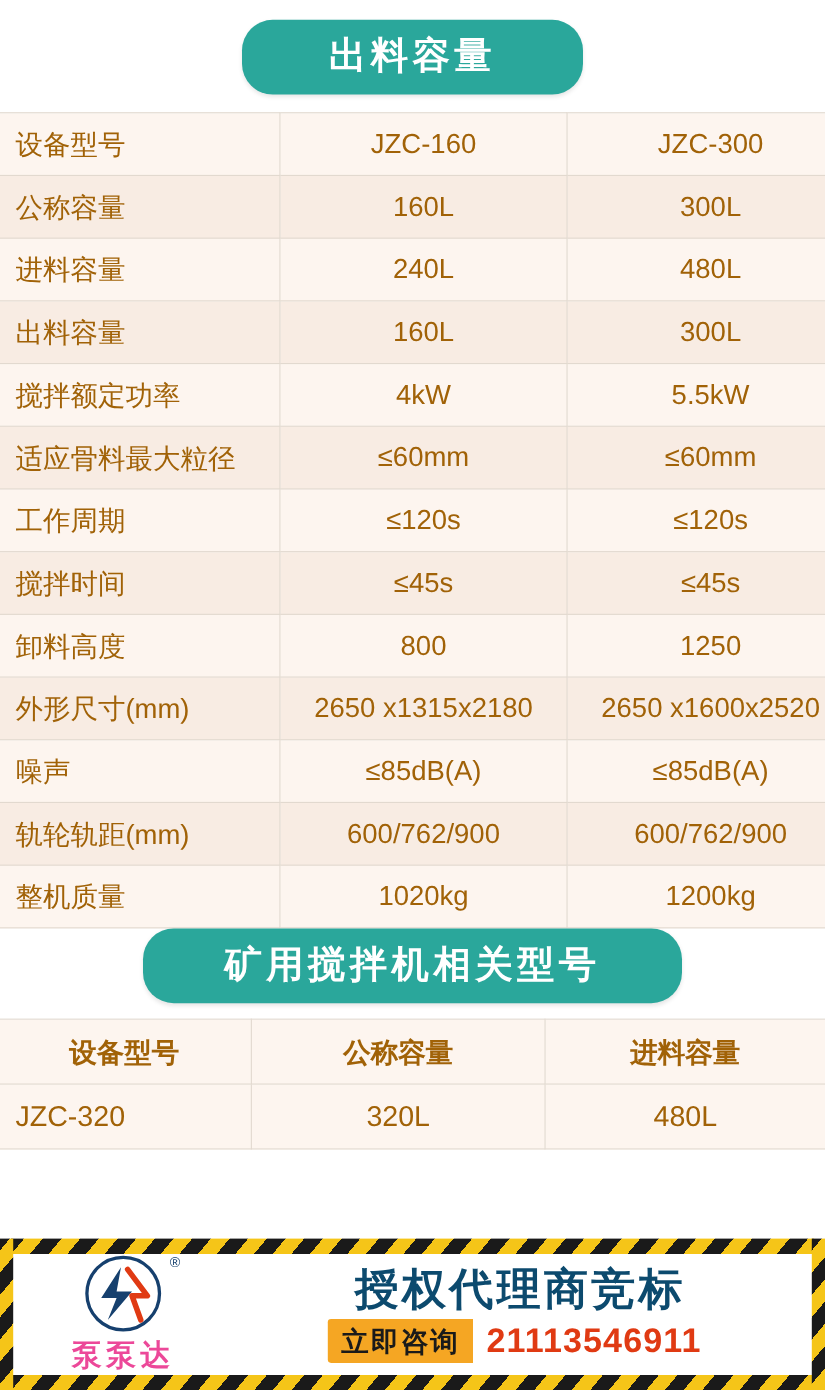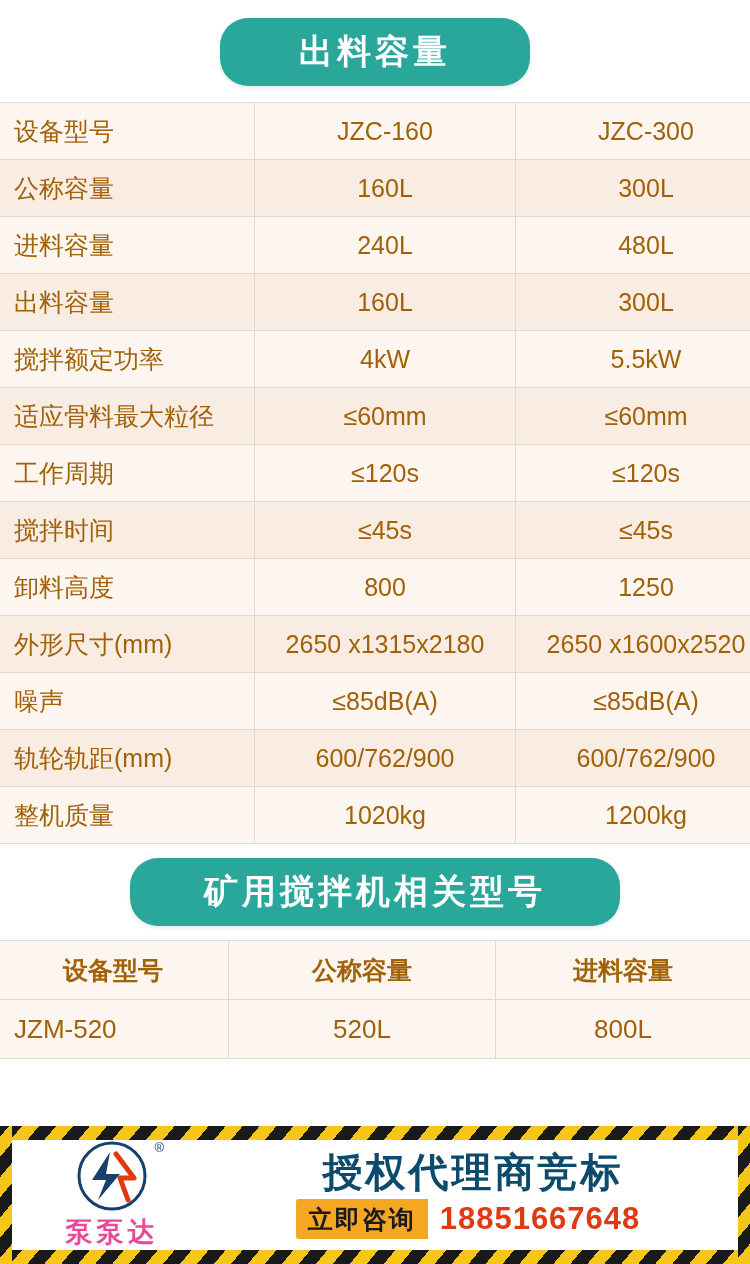--- a/index.html
+++ b/index.html
@@ -40,21 +40,20 @@
     box-shadow: 0 2px 4px rgba(0,0,0,0.10);
   }
   #title-1 {
     width: 310px;
     padding: 16px 0 18px 0;
     margin-top: 18px;
   }
   #title-2 {
     width: 490px;
     padding: 16px 0 18px 0;
-    margin-top: 14px;
   }
 
   
   table {
     border-collapse: collapse;
     width: 750px;
     table-layout: fixed;
   }
   table td, table th {
     border-bottom: 1px solid #e2d9cf;
@@ -326,23 +325,23 @@
   <table id="related-table">
     <thead>
       <tr>
         <th>设备型号</th>
         <th>公称容量</th>
         <th>进料容量</th>
       </tr>
     </thead>
     <tbody>
       <tr>
-        <td>JZM-520</td>
-        <td>520L</td>
-        <td>800L</td>
+        <td>JZC-320</td>
+        <td>320L</td>
+        <td>480L</td>
       </tr>
     </tbody>
   </table>
 
   <div class="footer">
     <div class="hazard-top"></div>
     <div class="hazard-bottom"></div>
     <div class="hazard-left"></div>
     <div class="hazard-right"></div>
 
@@ -357,20 +356,20 @@
           </svg>
           <span class="brand-reg">®</span>
         </div>
         <div class="brand-name">泵泵达</div>
       </div>
 
       <div class="footer-right">
         <div class="promo-line">授权代理商竞标</div>
         <div class="cta-row">
           <div class="cta-btn">立即咨询</div>
-          <div class="cta-phone">18851667648</div>
+          <div class="cta-phone">21113546911</div>
         </div>
       </div>
 
     </div>
   </div>
 
 </div>
 
 </body></html>

